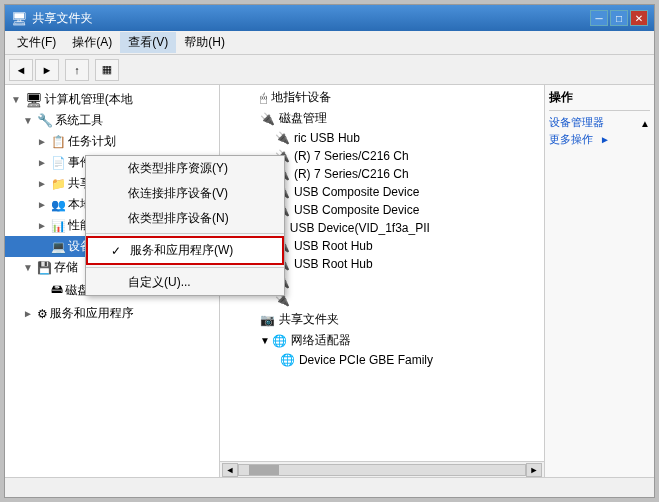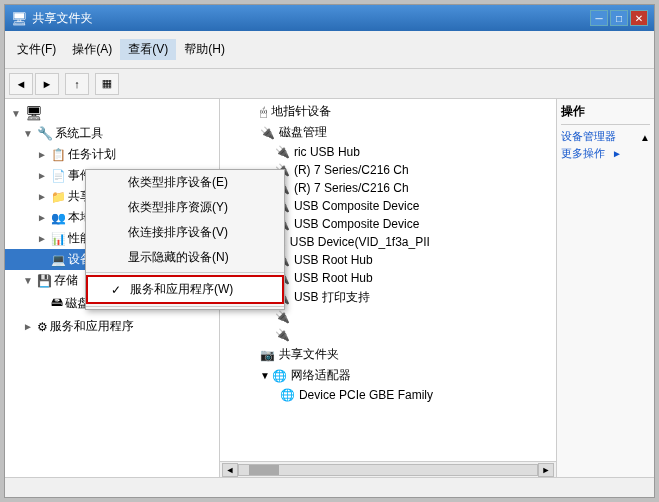--- a/index.html
+++ b/index.html
@@ -55,21 +55,21 @@
       align-items: center;
       justify-content: center;
       cursor: pointer;
     }
 
     .title-btn.close {
       background: #c0392b;
     }
 
     .menu-bar {
-      height: 38px;
+      height: 24px;
       background: #f0f0f0;
       border-bottom: 1px solid #ccc;
       display: flex;
       align-items: center;
       padding: 0 4px;
     }
 
     .menu-item {
       padding: 2px 8px;
       cursor: pointer;
@@ -158,21 +158,21 @@
       display: flex;
       align-items: center;
       padding: 2px 4px;
       cursor: pointer;
       font-size: 12px;
       white-space: nowrap;
       overflow: hidden;
     }
 
     .actions-panel {
-      width: 98px;
+      width: 110px;
       border-left: 1px solid #ccc;
       background: #f8f8f8;
       padding: 4px;
       overflow-y: auto;
     }
 
     .actions-title {
       font-size: 12px;
       font-weight: bold;
       margin-bottom: 4px;
@@ -312,20 +312,21 @@
     </div>
   </div>
 
   <div class="content-area" style="position:relative;">
 
     <div class="left-panel">
 
       <div class="tree-item">
         <span class="tree-toggle">▼</span>
         <span style="font-size:14px;margin:0 2px;">🖥</span>
+        <span>计算机管理(本地</span>
       </div>
       <div class="tree-item" style="padding-left:16px;">
         <span class="tree-toggle">▼</span>
         <span style="font-size:13px;margin:0 2px;">🔧</span>
         <span>系统工具</span>
       </div>
       <div class="tree-item" style="padding-left:30px;">
         <span class="tree-toggle">►</span>
         <span style="font-size:12px;margin:0 2px;">📋</span>
         <span>任务计划</span>
@@ -407,24 +408,20 @@
           <span style="margin-right:4px;">⚠</span>
           <span>USB Device(VID_1f3a_PII</span>
         </div>
         <div class="device-item" style="padding-left:55px;">
           <span style="margin-right:4px;">🔌</span>
           <span>USB Root Hub</span>
         </div>
         <div class="device-item" style="padding-left:55px;">
           <span style="margin-right:4px;">🔌</span>
           <span>USB Root Hub</span>
-        </div>
-        <div class="device-item" style="padding-left:55px;">
-          <span style="margin-right:4px;">🔌</span>
-          <span>USB 打印支持</span>
         </div>
         <div class="device-item" style="padding-left:55px;">
           <span style="margin-right:4px;">🔌</span>
         </div>
         <div class="device-item" style="padding-left:55px;">
           <span style="margin-right:4px;">🔌</span>
         </div>
         <div class="device-item" style="padding-left:40px;">
           <span style="margin-right:4px;">📷</span>
           <span>共享文件夹</span>
@@ -458,40 +455,40 @@
       </div>
       <div class="actions-sub">
         <span>更多操作</span>
         <span style="font-size:10px;margin-left:4px;">►</span>
       </div>
     </div>
 
     <div class="dropdown-overlay">
       <div class="dropdown-item">
         <span class="checkmark"></span>
-        <span>依类型排序设备(E)</span>
-      </div>
-      <div class="dropdown-item">
-        <span class="checkmark"></span>
         <span>依类型排序资源(Y)</span>
       </div>
       <div class="dropdown-item">
         <span class="checkmark"></span>
         <span>依连接排序设备(V)</span>
       </div>
       <div class="dropdown-item">
         <span class="checkmark"></span>
-        <span>显示隐藏的设备(N)</span>
+        <span>依类型排序设备(N)</span>
       </div>
       <div class="dropdown-separator"></div>
       <div class="dropdown-item highlighted">
         <span class="checkmark">✓</span>
         <span>服务和应用程序(W)</span>
       </div>
       <div class="dropdown-separator"></div>
+      <div class="dropdown-item">
+        <span class="checkmark"></span>
+        <span>自定义(U)...</span>
+      </div>
     </div>
 
   </div>
 
   <div class="status-bar">
     <span></span>
   </div>
 </div>
 
 </body></html>

